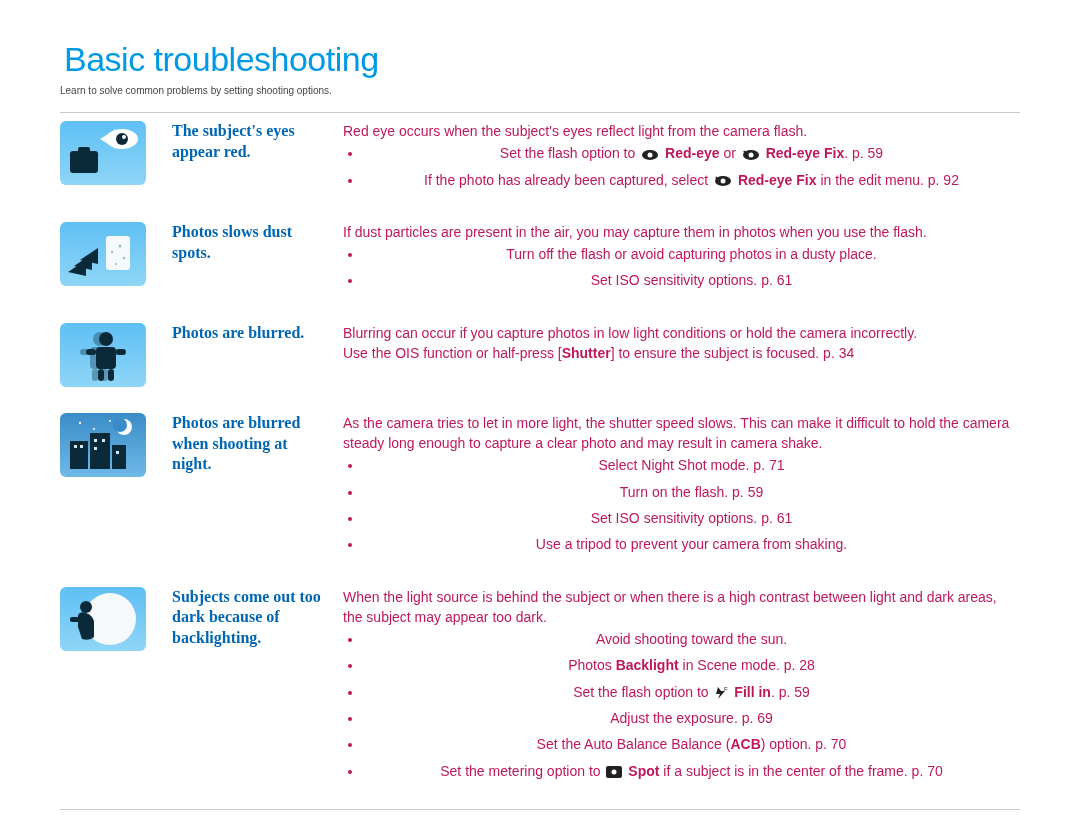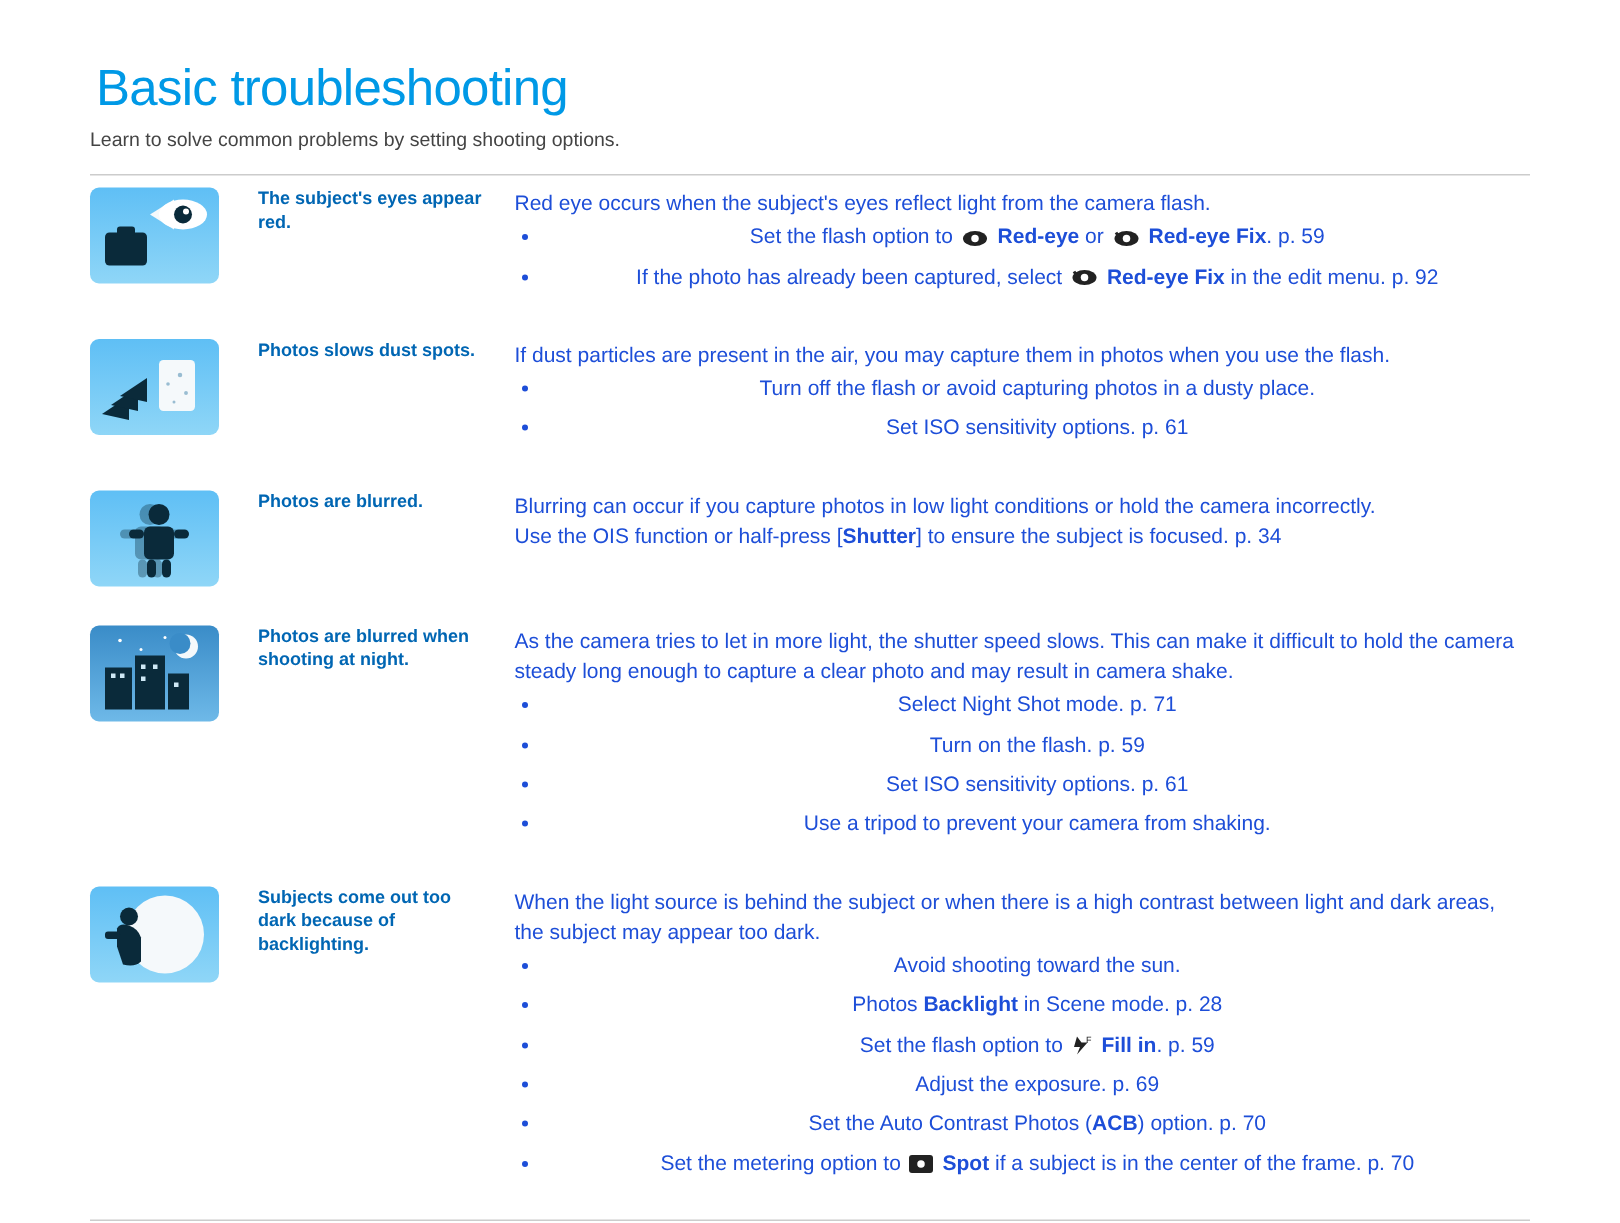--- a/index.html
+++ b/index.html
@@ -13,21 +13,21 @@
     background: #fff;
   }
   h1 {
     font-size: 34px;
     font-weight: 300;
     color: #0099e6;
     margin: 0 0 6px 4px;
     letter-spacing: -0.5px;
   }
   .intro {
-    font-size: 13px;
+    font-size: 10px;
     color: #444;
     margin-bottom: 16px;
     font-weight: 300;
   }
   .hr {
     height: 1px;
     background: #ccc;
     margin-bottom: 0;
   }
   table {
@@ -49,27 +49,28 @@
     height: 64px;
     border-radius: 6px;
     background: linear-gradient(180deg, #5fbff5 0%, #8fd6f7 100%);
     position: relative;
     overflow: hidden;
   }
   .topic-cell {
     width: 155px;
     padding-right: 16px;
     color: #0066b3;
-    font-size: 12px;
+    font-size: 16px;
     line-height: 1.3;
     font-weight: 600;
+    font-family: Liberation Serif, serif;
   }
   .body-cell {
     font-size: 14px;
-    color: #1d4ed8;
+    color: #be185d;
     line-height: 1.45;
     font-weight: 300;
   }
   .body-cell ul {
     margin: 2px 0 0 0;
     padding-left: 20px;
   }
   .body-cell li {
     margin-bottom: 6px;
     text-align: center;
@@ -241,21 +242,21 @@
   <td class="body-cell">
     <div>When the light source is behind the subject or when there is a high contrast between light and dark areas, the subject may appear too dark.</div>
     <ul>
       <li>Avoid shooting toward the sun.</li>
       <li><span>Photos </span><span class="bold">Backlight</span><span> in Scene mode. p. 28</span></li>
       <li><span>Set the flash option to </span><svg class="inline-icon" width="14" height="14">
                 <path d="M4 1 L2 8 L6 8 L4 13 L11 5 L7 5 Z" fill="#222"></path>
                 <text x="10" y="5" font-size="6" fill="#222">F</text>
               </svg> <span class="bold">Fill in</span><span>. p. 59</span></li>
       <li>Adjust the exposure. p. 69</li>
-      <li><span>Set the Auto Contrast Photos (</span><span class="bold">ACB</span><span>) option. p. 70</span></li>
+      <li><span>Set the Auto Balance Balance (</span><span class="bold">ACB</span><span>) option. p. 70</span></li>
       <li><span>Set the metering option to </span><svg class="inline-icon" width="16" height="12">
                 <rect x="0" y="0" width="16" height="12" rx="2" fill="#222"></rect>
                 <circle cx="8" cy="6" r="2.5" fill="#fff"></circle>
               </svg> <span class="bold">Spot</span><span> if a subject is in the center of the frame. p. 70</span></li>
     </ul>
   </td>
 </tr>
 
 </tbody>
   </table>

